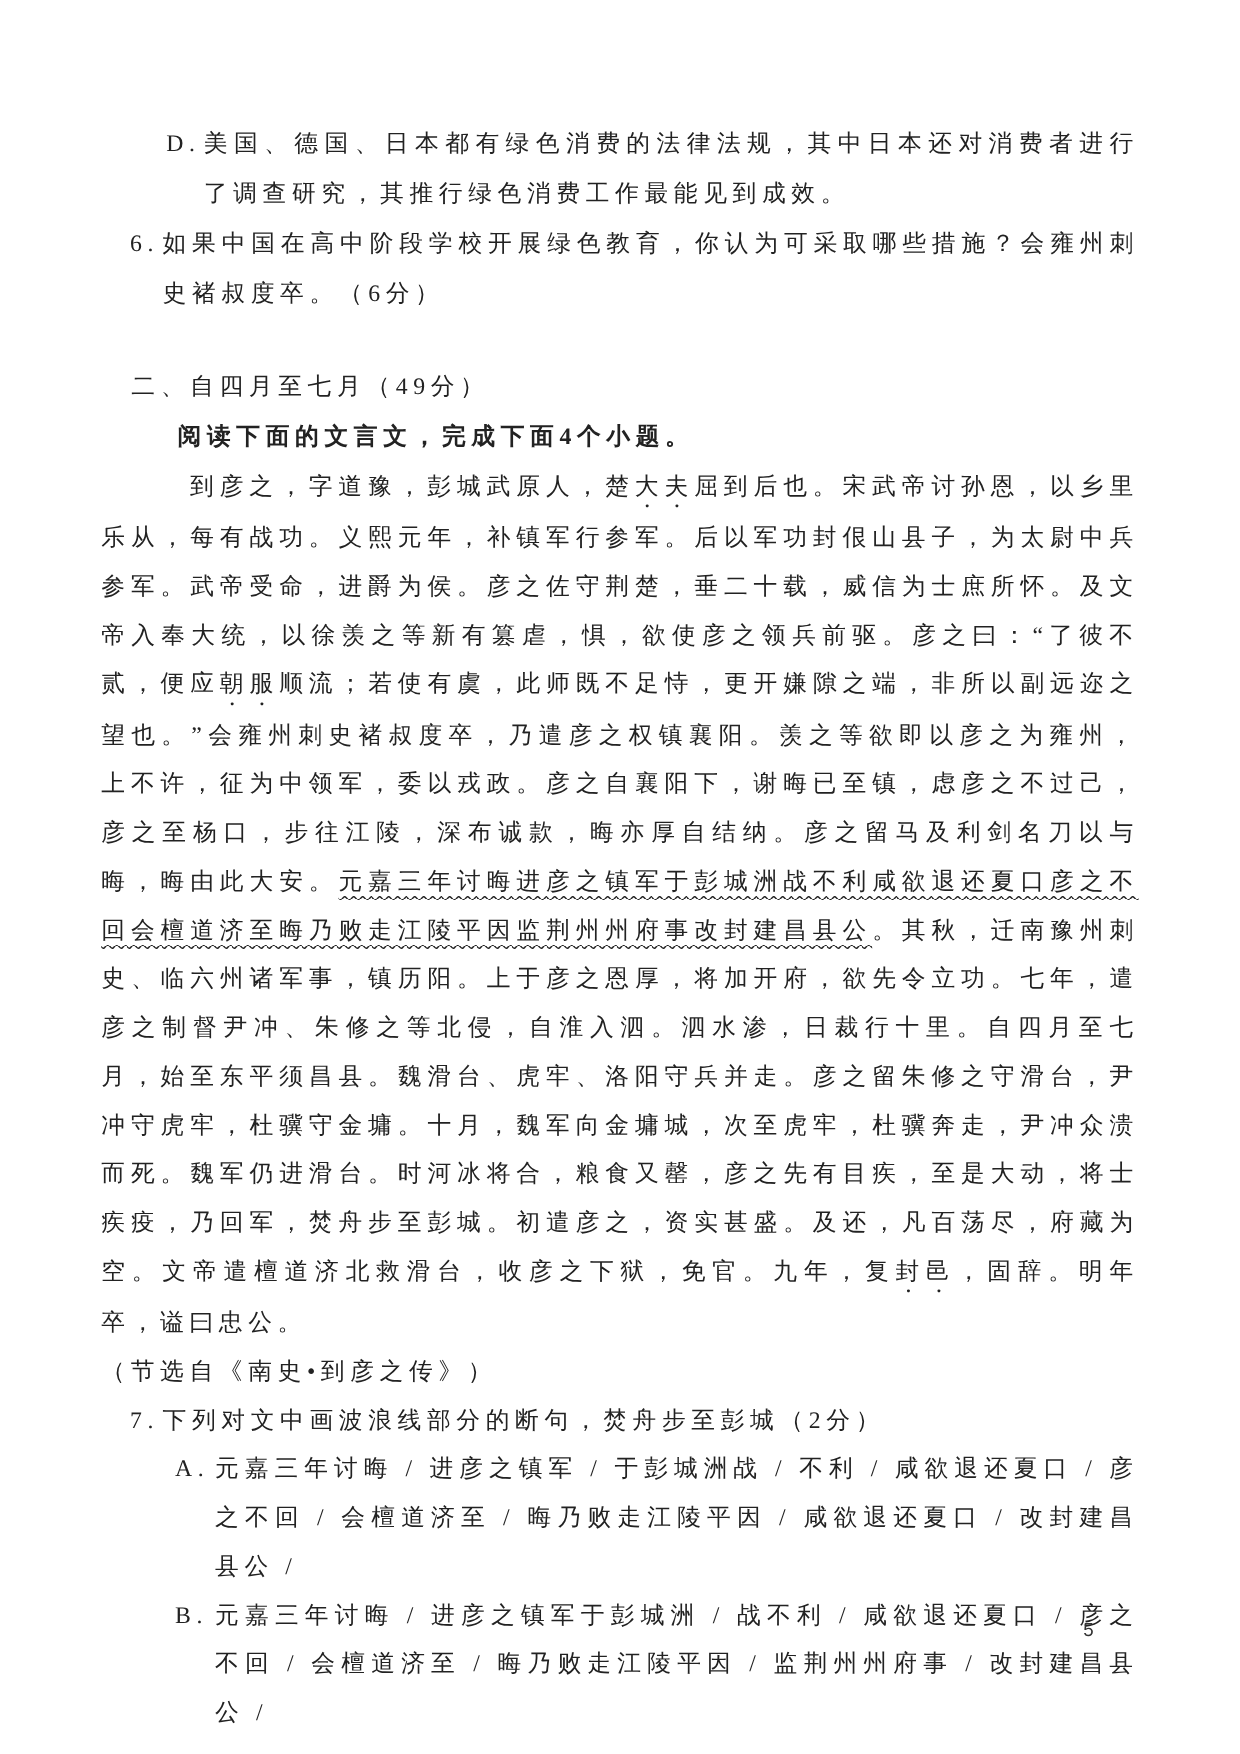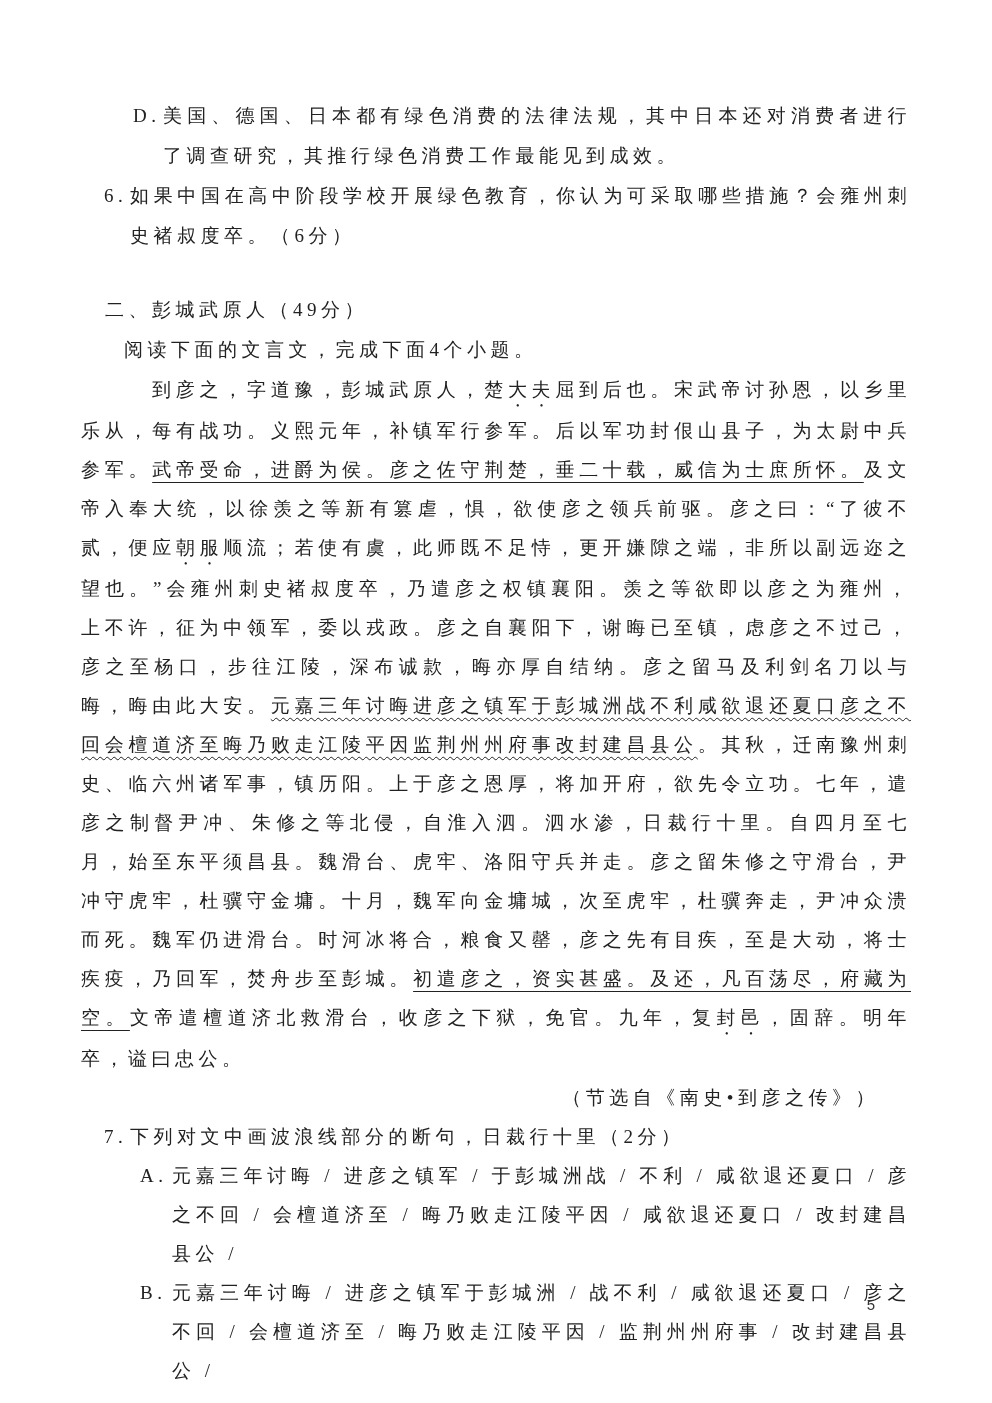--- a/index.html
+++ b/index.html
@@ -25,49 +25,48 @@
   
   .choice-top { margin-left: 52px; }
   .choice-top .opt-label { flex: 0 0 30px; }
   
   .question { margin-left: 23px; }
   .question .q-number { flex: 0 0 26px; }
   .q-text, .opt-text { flex: 1 1 auto; text-align: justify; }
   
   .headings { line-height: 40px; margin-top: 34px; }
   .heading-indent { margin-left: 24px; }
-  .instruction { margin-left: 43px; }
+  .instruction { margin-left: 61px; font-weight: bold; }
   
   .passage {
     margin: 0;
     line-height: 39px;
     text-align: justify;
     text-indent: 71px;
   }
   .seg-plain { }
   .seg-underline {
-    text-decoration: underline;
     text-decoration-thickness: 1.2px;
     text-underline-offset: 6px;
   }
   .seg-wavy {
     text-decoration: underline wavy;
     text-decoration-thickness: 1px;
     text-underline-offset: 5px;
   }
   .seg-dots {
     -webkit-text-emphasis: filled dot;
     -webkit-text-emphasis-position: under right;
     text-emphasis: filled dot;
     text-emphasis-position: under right;
     margin-top: 24px;
   }
   .source-line {
     line-height: 39px;
-    text-align: right;
+    text-align: left;
     padding-right: 32px;
   }
   
   .q7-block { line-height: 39px; }
   .option-row { display: flex; align-items: flex-start; margin-left: 59px; }
   .option-row .opt-label { flex: 0 0 32px; }
   .page-number {
     position: absolute;
     right: 117px;
     top: 1296px;
@@ -87,32 +86,32 @@
       <span class="opt-label">D.</span>
       <div class="opt-text">美国、德国、日本都有绿色消费的法律法规，其中日本还对消费者进行了调查研究，其推行绿色消费工作最能见到成效。</div>
     </div>
     <div class="row question">
       <span class="q-number">6.</span>
       <div class="q-text">如果中国在高中阶段学校开展绿色教育，你认为可采取哪些措施？会雍州刺史褚叔度卒。（6分）</div>
     </div>
   </div>
 
   <div class="headings">
-    <div class="heading-indent">二、彭城武原人（49分）</div>
+    <div class="heading-indent">二、自四月至七月（49分）</div>
     <div class="instruction">阅读下面的文言文，完成下面4个小题。</div>
   </div>
 
   <p class="passage" id="passage-text"><span class="seg-plain">到彦之，字道豫，彭城武原人，楚</span><span class="seg-dots">大夫</span><span class="seg-plain">屈到后也。宋武帝讨孙恩，以乡里乐从，每有战功。义熙元年，补镇军行参军。后以军功封佷山县子，为太尉中兵参军。</span><span class="seg-underline">武帝受命，进爵为侯。彦之佐守荆楚，垂二十载，威信为士庶所怀。</span><span class="seg-plain">及文帝入奉大统，以徐羡之等新有篡虐，惧，欲使彦之领兵前驱。彦之曰：“了彼不贰，便应</span><span class="seg-dots">朝服</span><span class="seg-plain">顺流；若使有虞，此师既不足恃，更开嫌隙之端，非所以副远迩之望也。”会雍州刺史褚叔度卒，乃遣彦之权镇襄阳。羡之等欲即以彦之为雍州，上不许，征为中领军，委以戎政。彦之自襄阳下，谢晦已至镇，虑彦之不过己，彦之至杨口，步往江陵，深布诚款，晦亦厚自结纳。彦之留马及利剑名刀以与晦，晦由此大安。</span><span class="seg-wavy">元嘉三年讨晦进彦之镇军于彭城洲战不利咸欲退还夏口彦之不回会檀道济至晦乃败走江陵平因监荆州州府事改封建昌县公</span><span class="seg-plain">。其秋，迁南豫州刺史、临六州诸军事，镇历阳。上于彦之恩厚，将加开府，欲先令立功。七年，遣彦之制督尹冲、朱修之等北侵，自淮入泗。泗水渗，日裁行十里。自四月至七月，始至东平须昌县。魏滑台、虎牢、洛阳守兵并走。彦之留朱修之守滑台，尹冲守虎牢，杜骥守金墉。十月，魏军向金墉城，次至虎牢，杜骥奔走，尹冲众溃而死。魏军仍进滑台。时河冰将合，粮食又罄，彦之先有目疾，至是大动，将士疾疫，乃回军，焚舟步至彭城。</span><span class="seg-underline">初遣彦之，资实甚盛。及还，凡百荡尽，府藏为空。</span><span class="seg-plain">文帝遣檀道济北救滑台，收彦之下狱，免官。九年，复</span><span class="seg-dots">封邑</span><span class="seg-plain">，固辞。明年卒，谥曰忠公。</span></p>
 
   <div class="source-line">（节选自《南史•到彦之传》）</div>
 
   <div class="q7-block">
     <div class="row question">
       <span class="q-number">7.</span>
-      <div class="q-text">下列对文中画波浪线部分的断句，日裁行十里（2分）</div>
+      <div class="q-text">下列对文中画波浪线部分的断句，焚舟步至彭城（2分）</div>
     </div>
     <div id="q7-options">
         <div class="row option-row">
           <span class="opt-label">A.</span>
           <div class="opt-text">元嘉三年讨晦 / 进彦之镇军 / 于彭城洲战 / 不利 / 咸欲退还夏口 / 彦之不回 / 会檀道济至 / 晦乃败走江陵平因 / 咸欲退还夏口 / 改封建昌县公 /</div>
         </div>
         <div class="row option-row">
           <span class="opt-label">B.</span>
           <div class="opt-text">元嘉三年讨晦 / 进彦之镇军于彭城洲 / 战不利 / 咸欲退还夏口 / 彦之不回 / 会檀道济至 / 晦乃败走江陵平因 / 监荆州州府事 / 改封建昌县公 /</div>
         </div>

